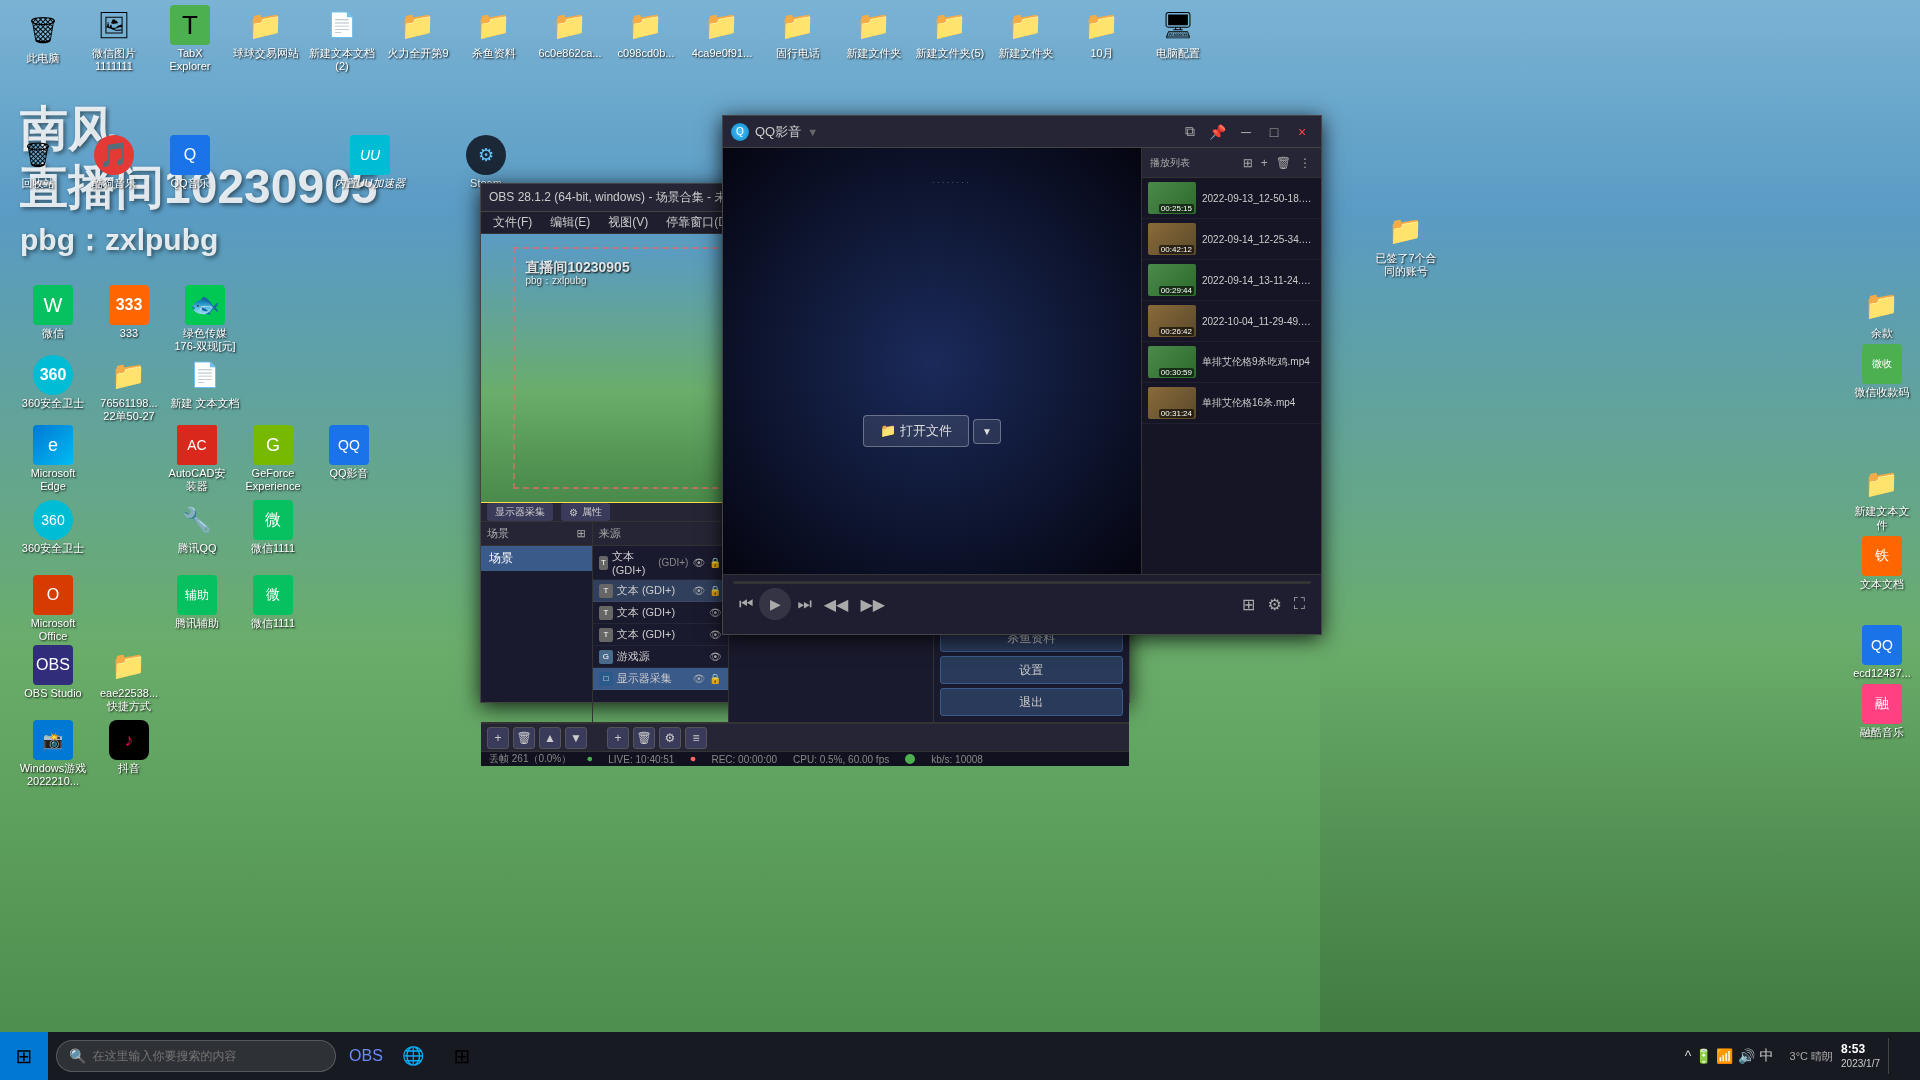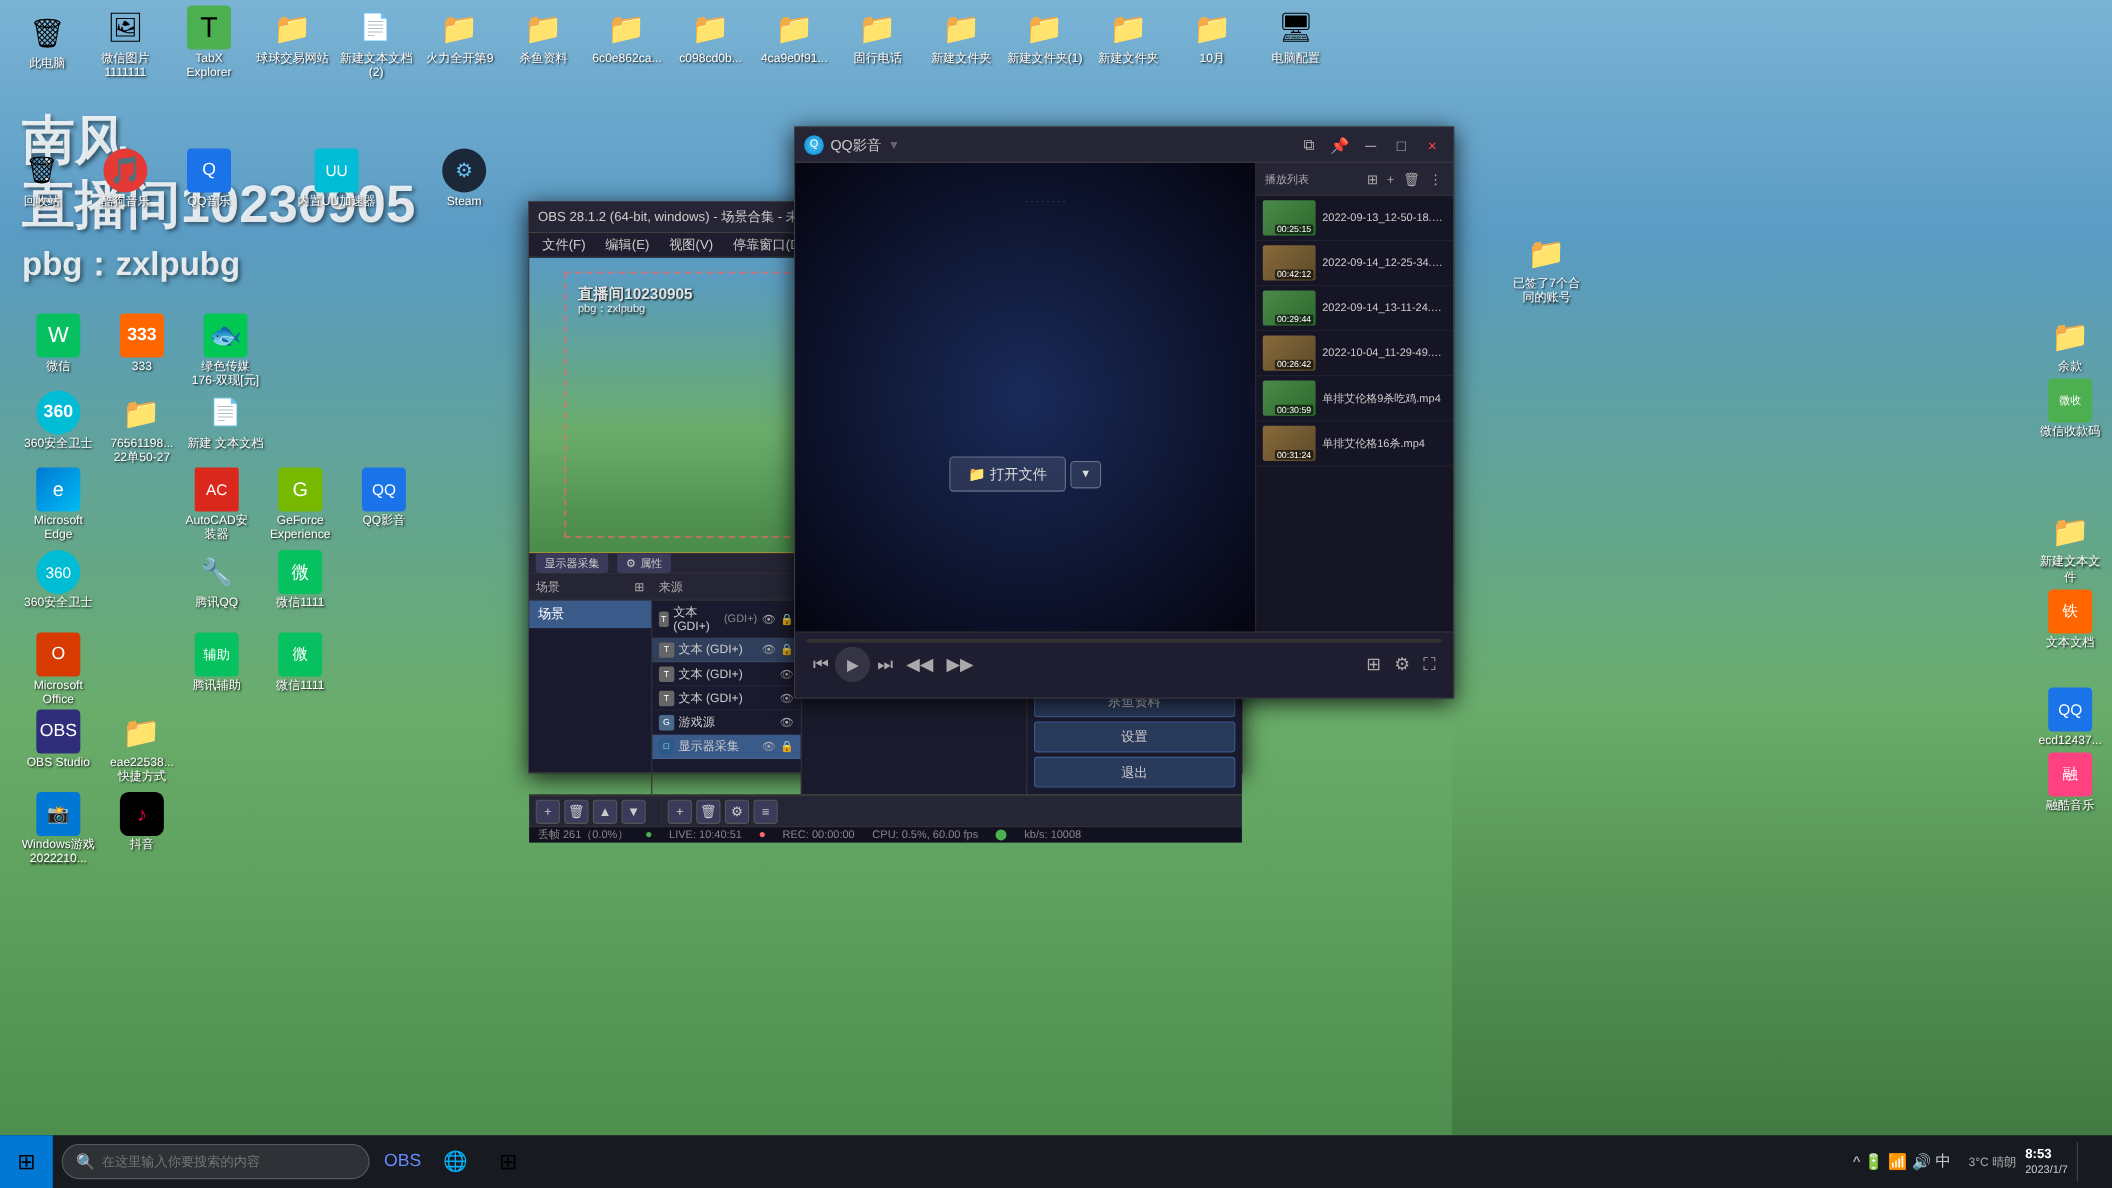--- a/index.html
+++ b/index.html
@@ -716,21 +716,21 @@
     <div class="icon-item" style="position:relative;">
       <div class="icon-box folder-icon-yellow">📁</div>
       <div class="icon-label">固行电话</div>
     </div>
     <div class="icon-item" style="position:relative;">
       <div class="icon-box folder-icon-yellow">📁</div>
       <div class="icon-label">新建文件夹</div>
     </div>
     <div class="icon-item" style="position:relative;">
       <div class="icon-box folder-icon-yellow">📁</div>
-      <div class="icon-label">新建文件夹(1)</div>
+      <div class="icon-label">新建文件夹(5)</div>
     </div>
     <div class="icon-item" style="position:relative;">
       <div class="icon-box folder-icon-yellow">📁</div>
       <div class="icon-label">新建文件夹</div>
     </div>
     <div class="icon-item" style="position:relative;">
       <div class="icon-box folder-icon-yellow">📁</div>
       <div class="icon-label">10月</div>
     </div>
     <div class="icon-item" style="position:relative;">
@@ -745,21 +745,21 @@
       <div class="icon-label">回收站</div>
     </div>
     <div class="icon-item" style="position:relative;">
       <div class="icon-box" style="background:#e53935;border-radius:50%;">🎵</div>
       <div class="icon-label">酷狗音乐</div>
     </div>
     <div class="icon-item" style="position:relative;">
       <div class="icon-box" style="background:#1a73e8;border-radius:4px;color:white;font-size:16px;">Q</div>
       <div class="icon-label">QQ音乐</div>
     </div>
-    <div class="icon-item" style="position:relative;margin-left:40px;">
+    <div class="icon-item" style="position:relative;margin-left:104px;font-style:italic;">
       <div class="icon-box" style="background:#00bcd4;border-radius:4px;color:white;font-size:14px;">UU</div>
       <div class="icon-label">内置UU加速器</div>
     </div>
     <div class="icon-item" style="position:relative;margin-left:40px;">
       <div class="icon-box" style="background:#1b2838;border-radius:50%;color:#66c0f4;font-size:18px;">⚙</div>
       <div class="icon-label">Steam</div>
     </div>
   </div>
 
   <div style="position:absolute;top:210px;left:0;display:flex;">

